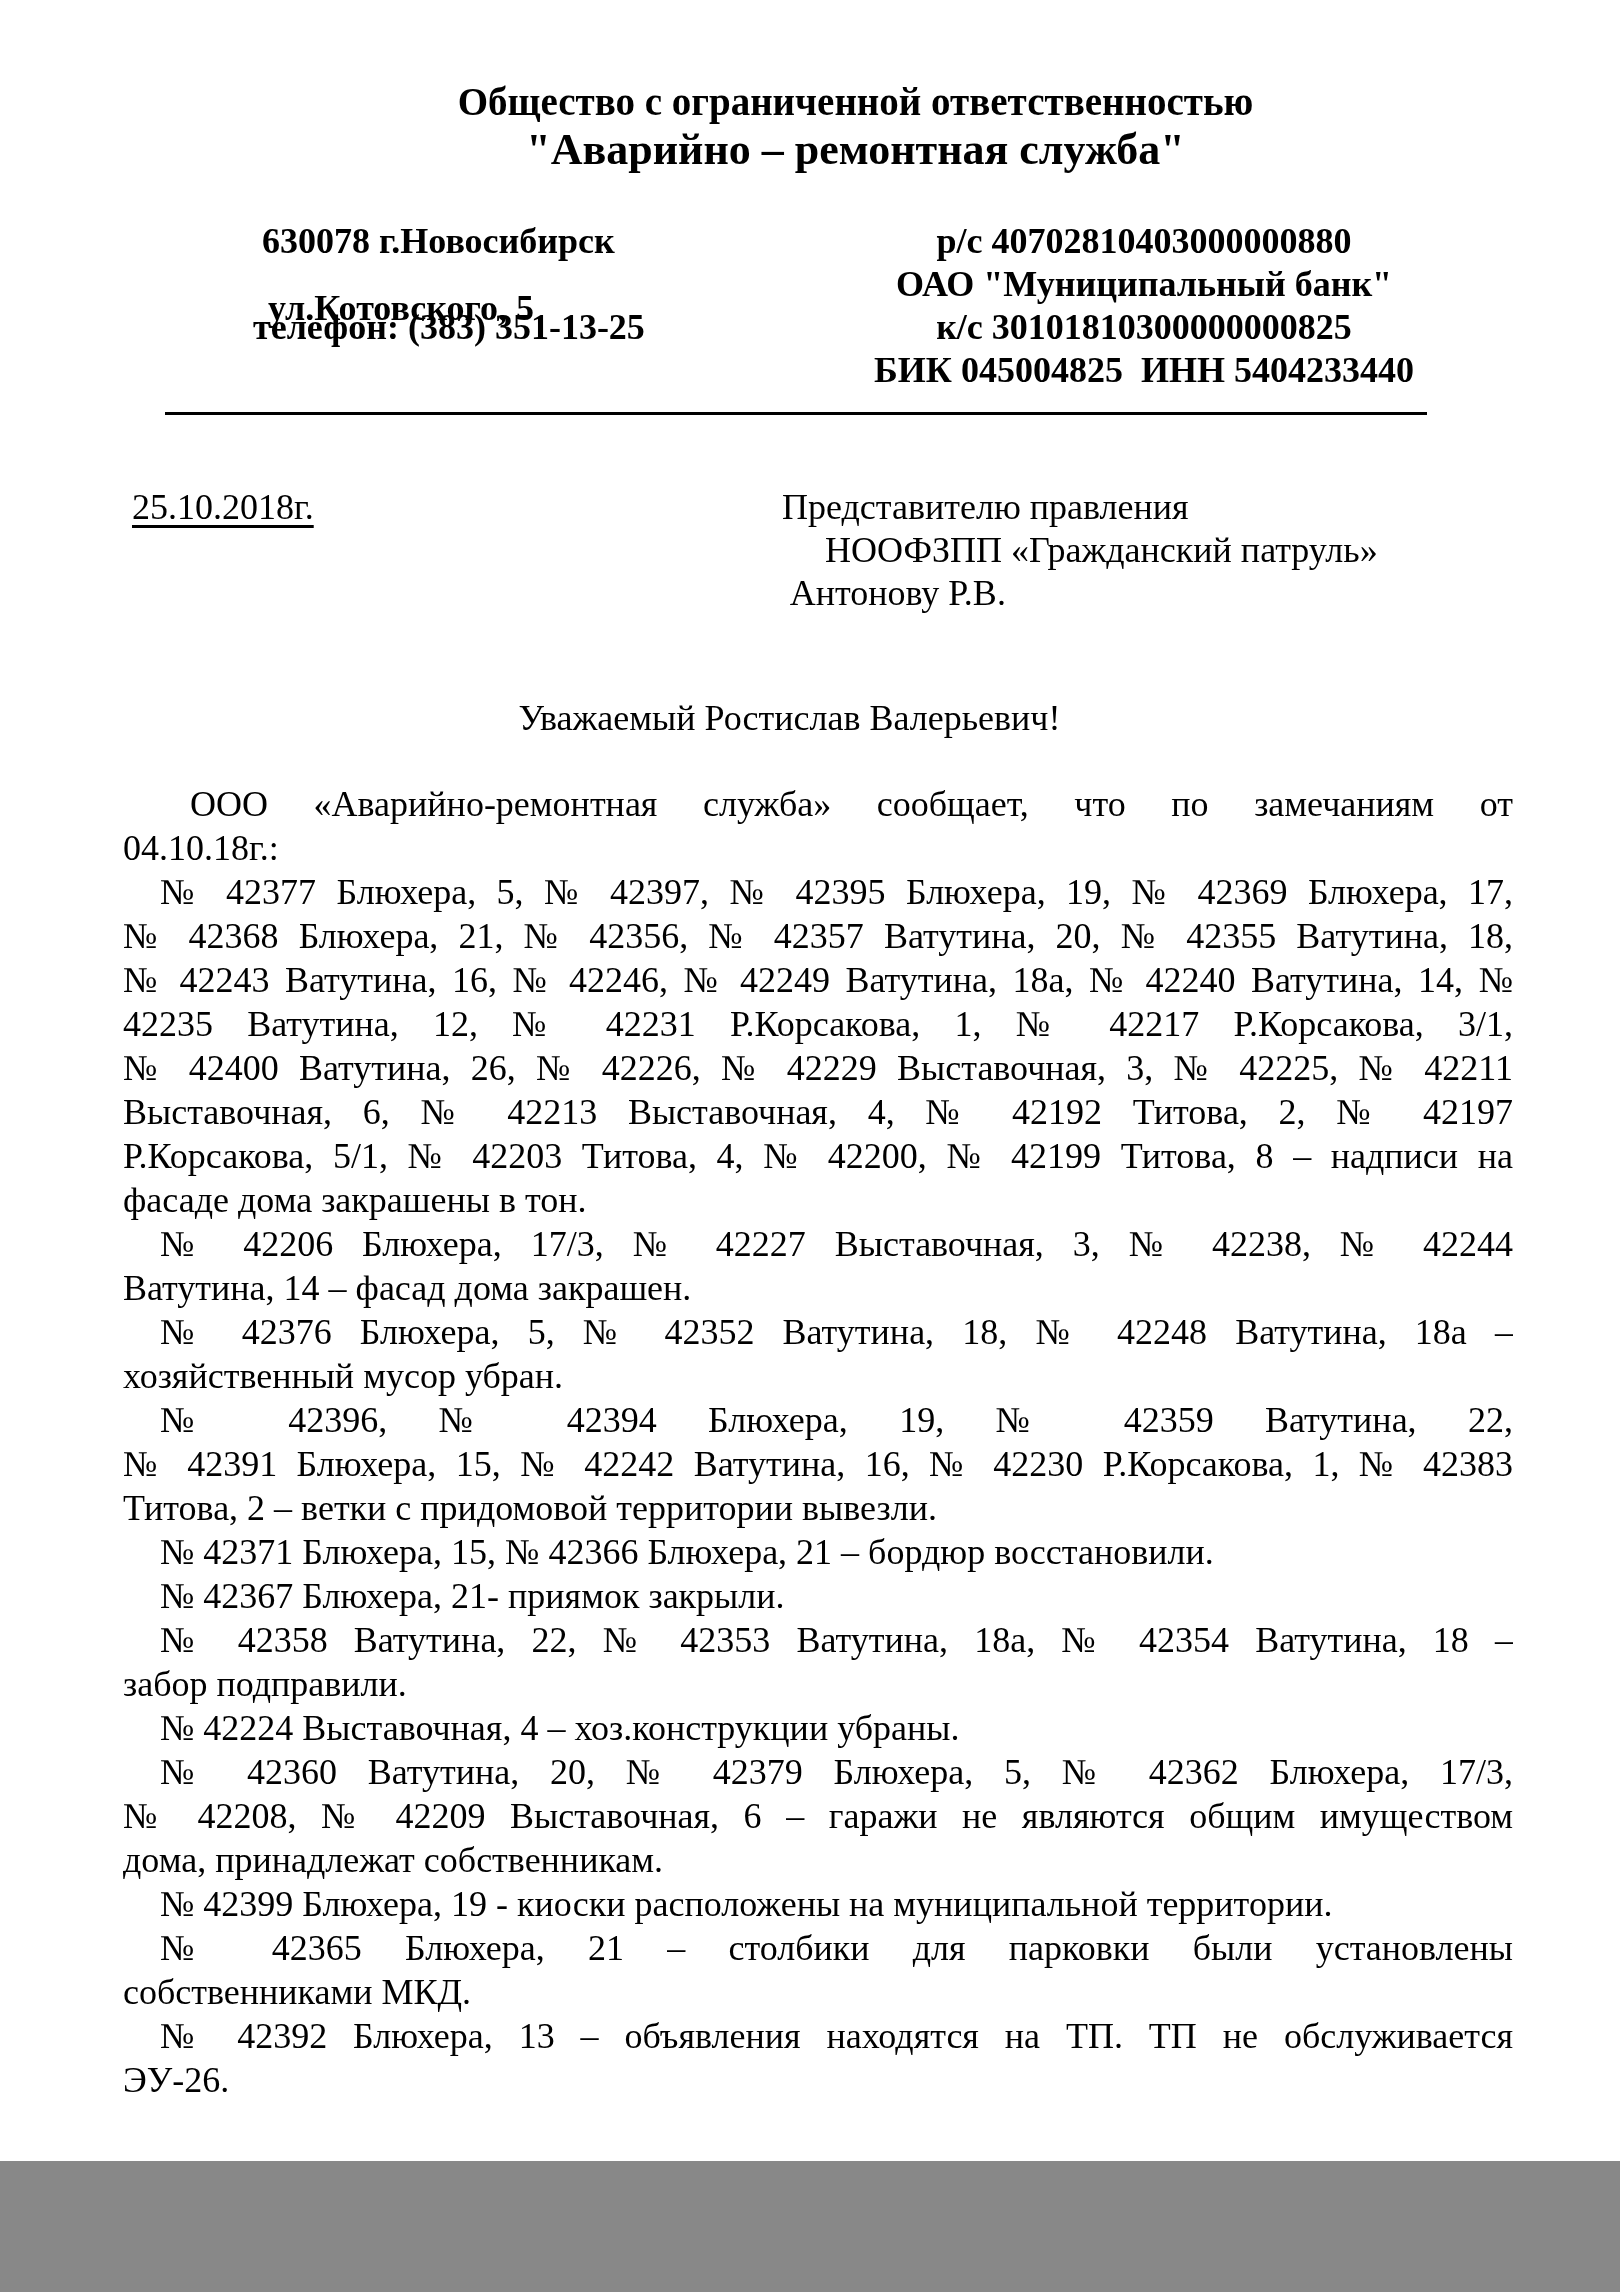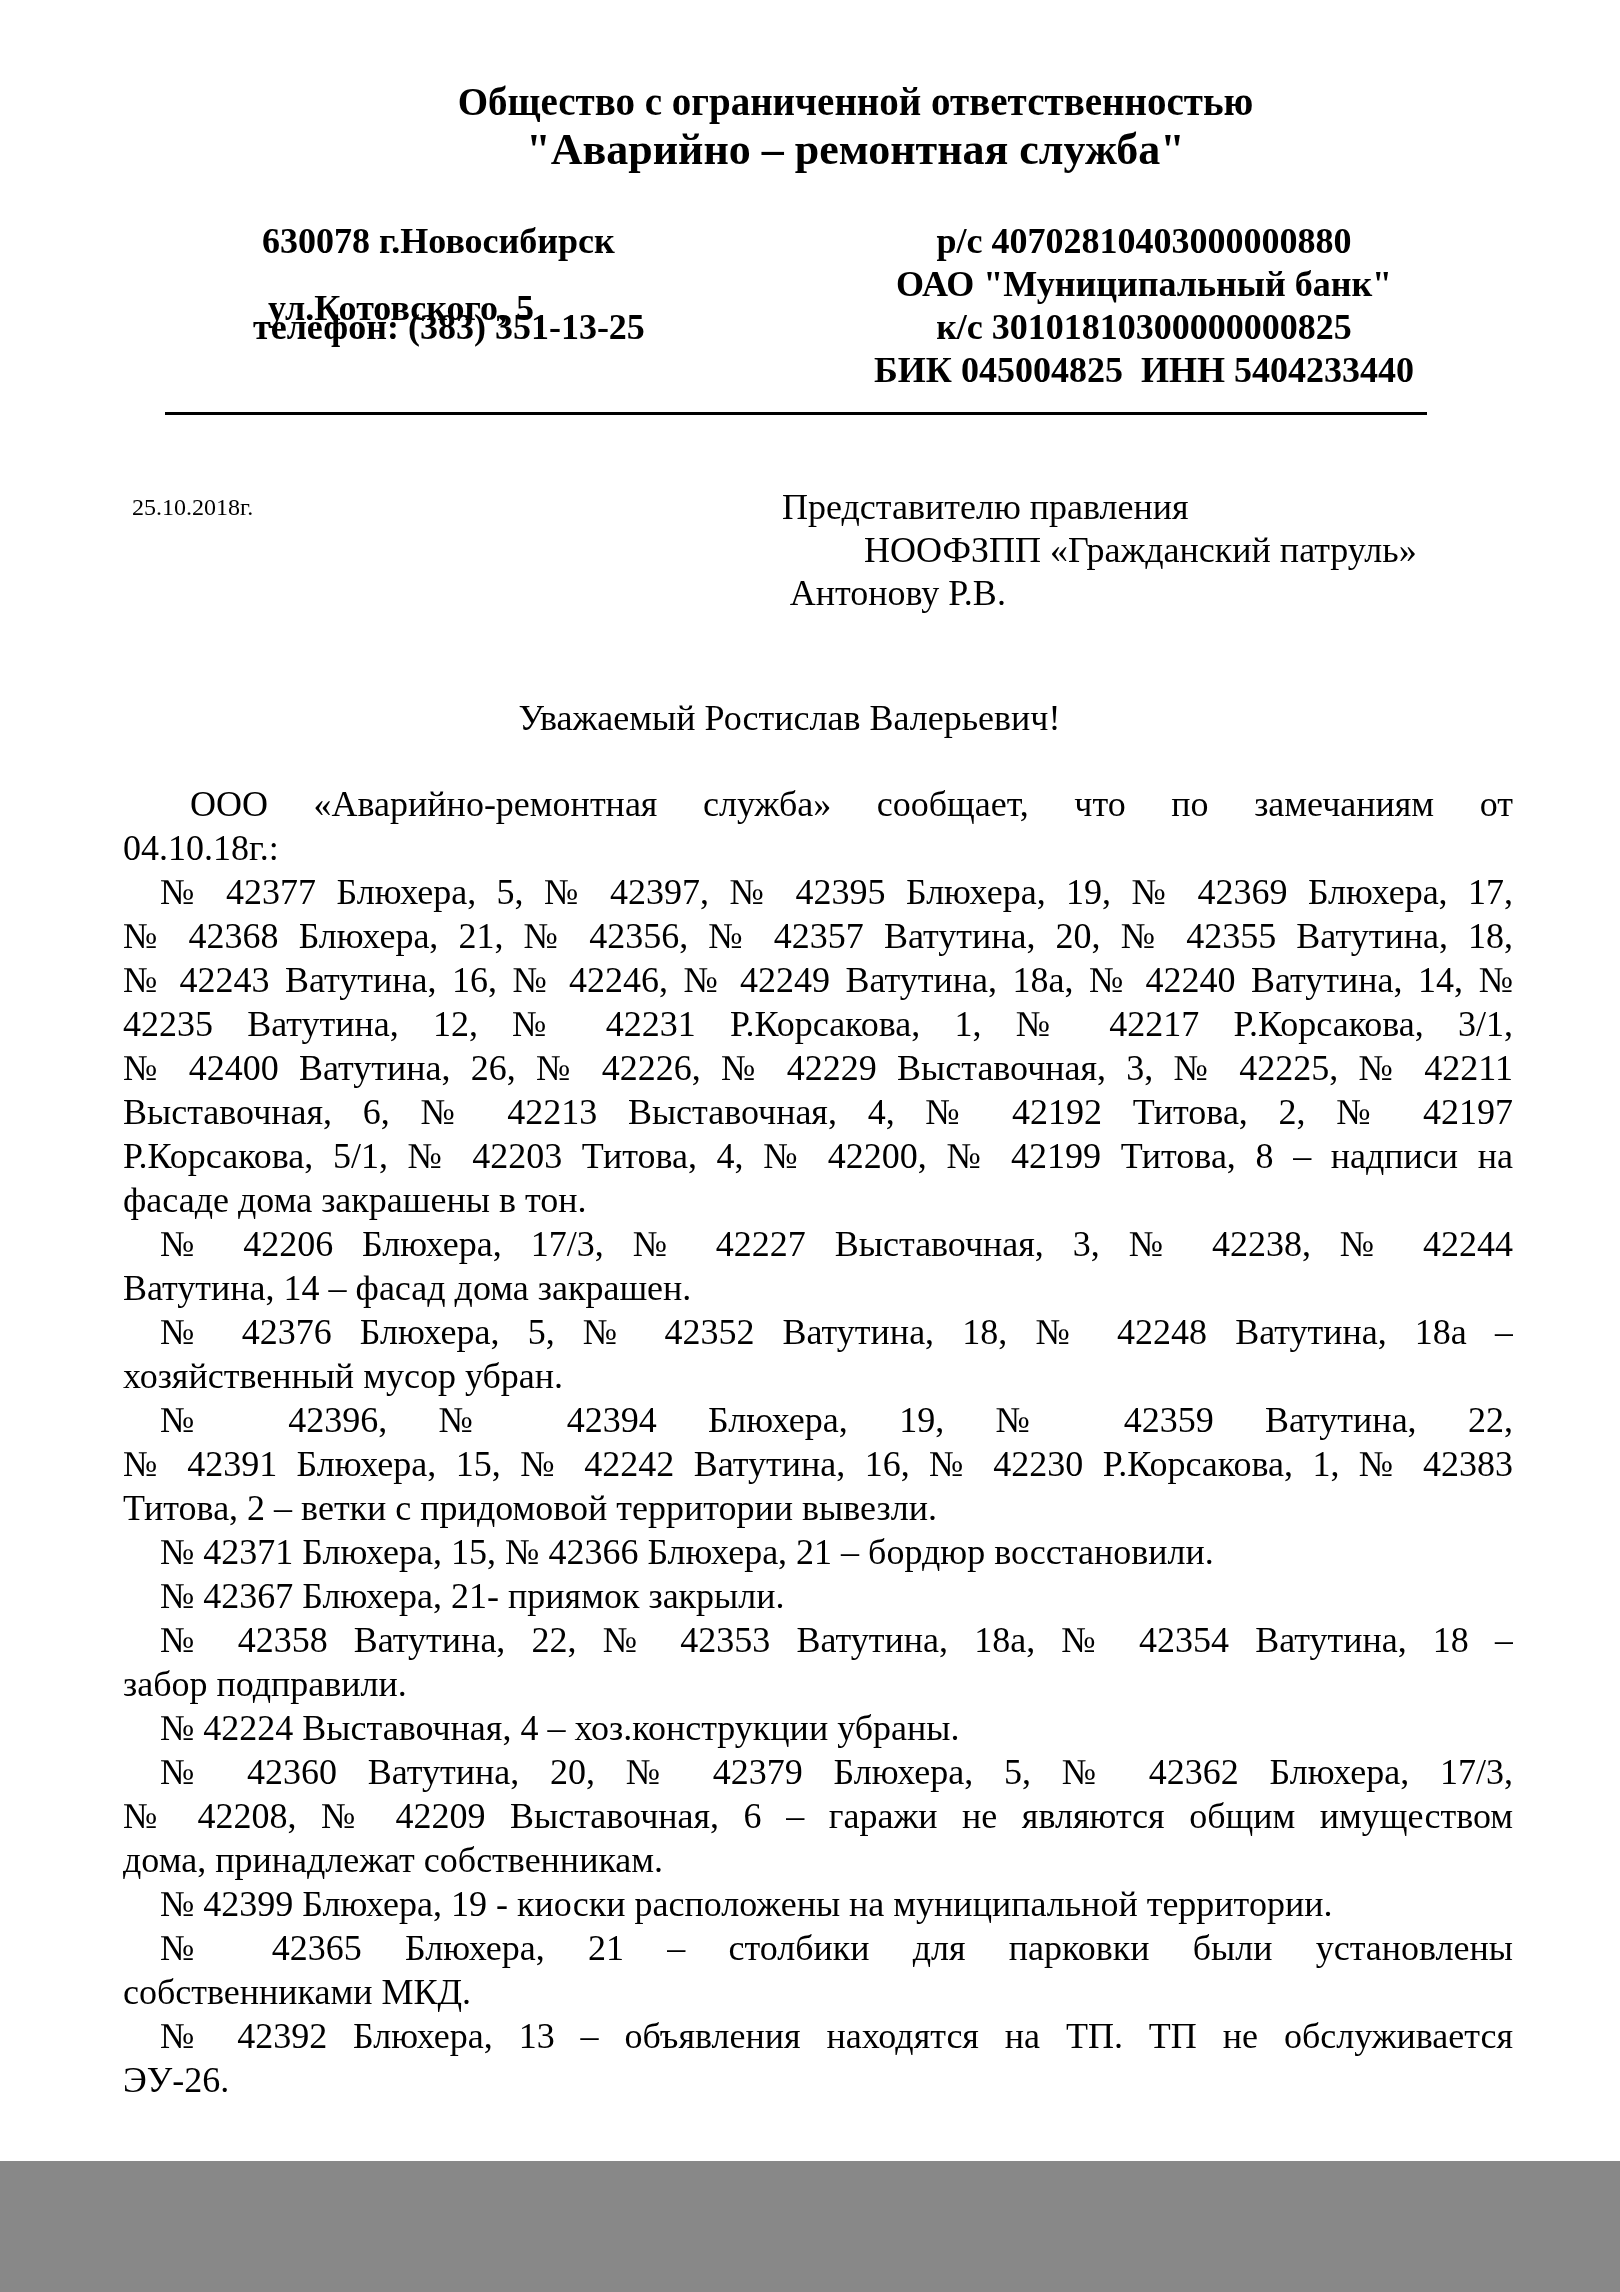--- a/index.html
+++ b/index.html
@@ -25,24 +25,24 @@
   .addr-l2{left:268px;top:263px;margin-top:24px;}
   .addr-l3{left:253px;top:306px;}
   .bank{
     position:absolute;right:133px;top:220px;width:686px;
     text-align:center;font-weight:bold;font-size:36px;line-height:43px;white-space:nowrap;
   }
   .rule{position:absolute;left:165px;top:412px;width:1262px;height:2.9px;background:#000;}
   
   .date{
     position:absolute;left:132px;top:486px;
-    font-size:24px;line-height:43px;text-underline-offset:5.9px;
+    font-size:36px;line-height:43px;text-decoration:underline;text-underline-offset:5.9px;
   }
   .addressee{position:absolute;left:782px;top:486px;font-size:36px;line-height:43px;white-space:nowrap;}
-  .addressee .a2{margin-left:82px;}
+  .addressee .a2{margin-left:43px;}
   .addressee .a3{margin-left:7.8px;}
   
   .salutation{
     position:absolute;left:123px;top:696px;width:1333px;
     text-align:center;font-size:36px;line-height:44px;
   }
   
   .body{
     position:absolute;left:123px;top:782px;width:1390px;
     font-size:36px;line-height:44px;

